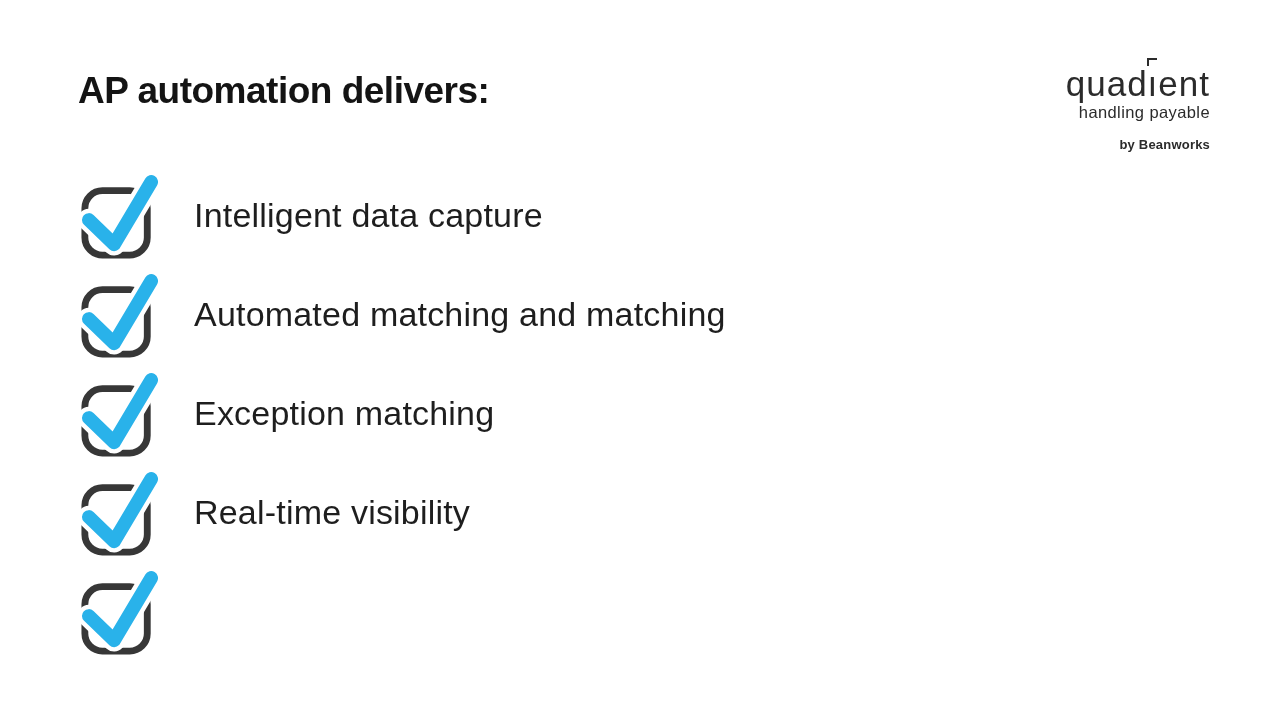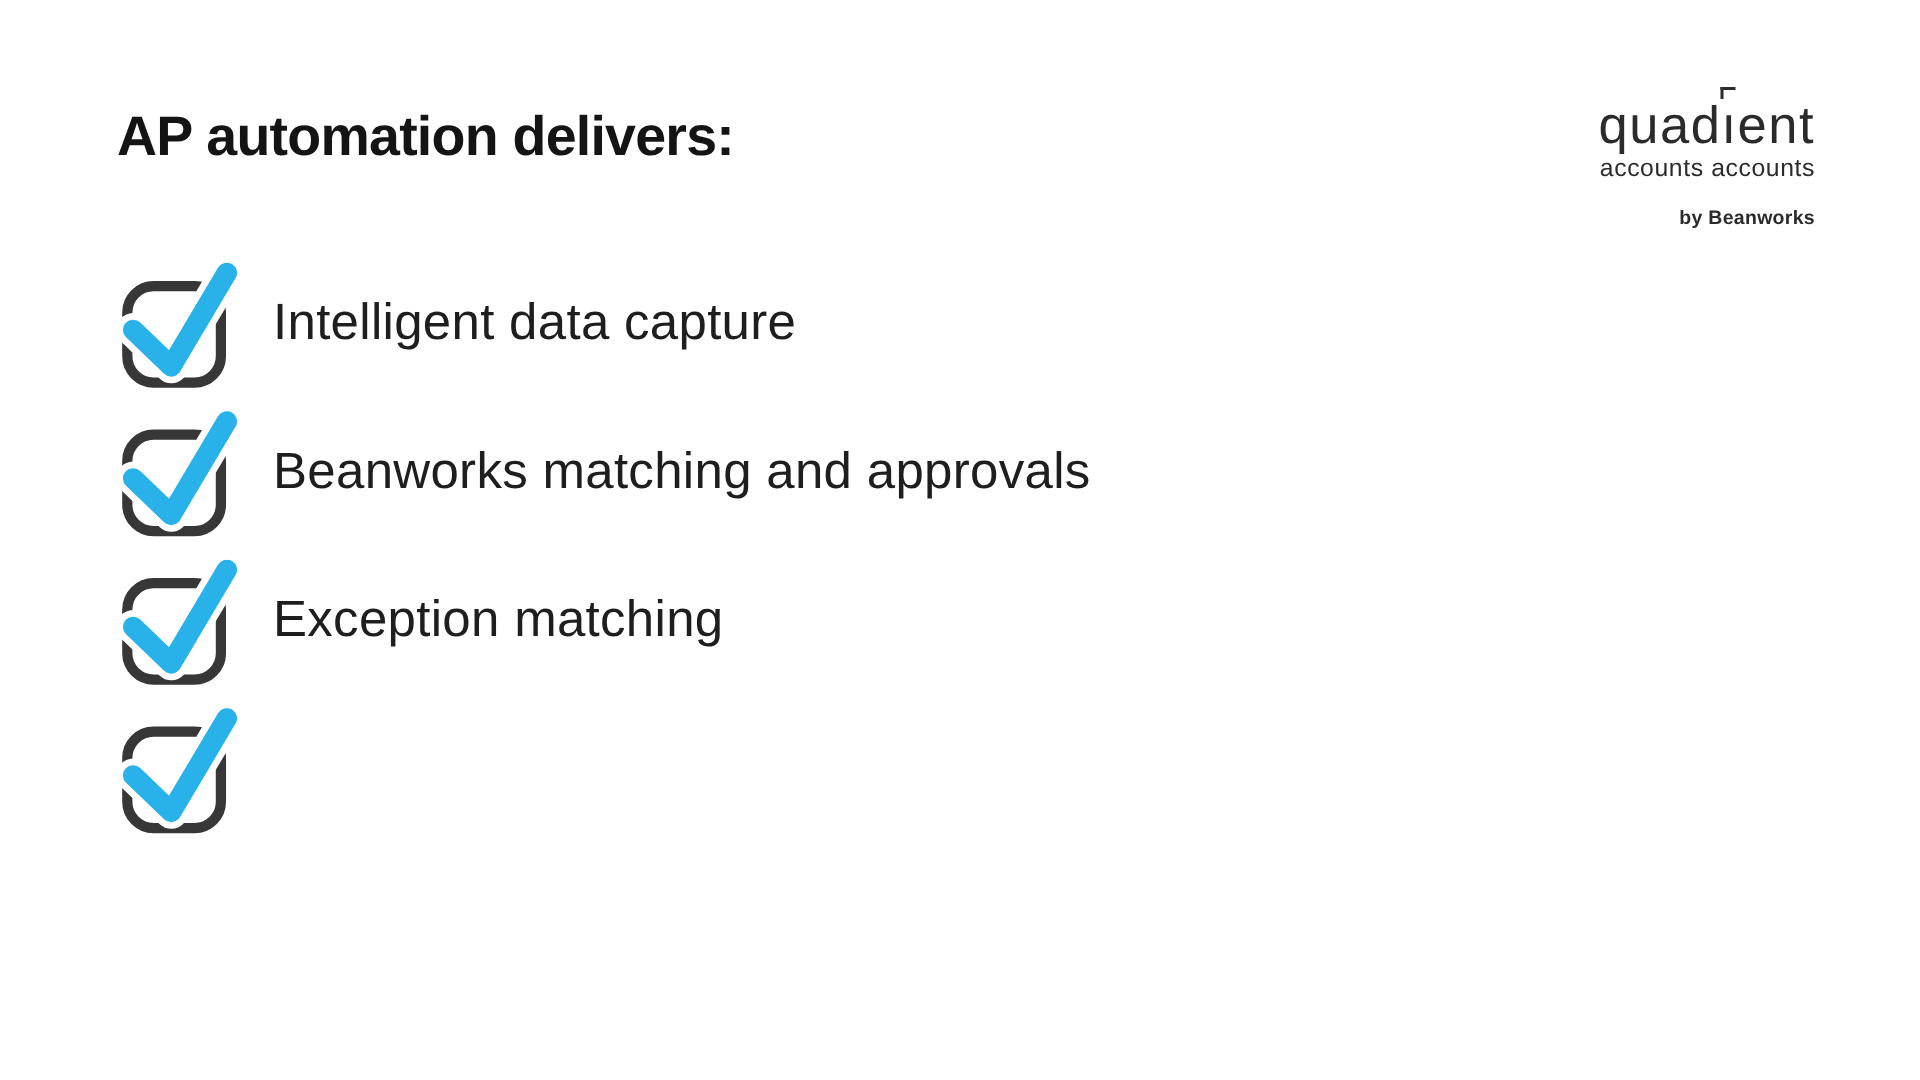--- a/index.html
+++ b/index.html
@@ -76,70 +76,78 @@
     display:flex;
     align-items:center;
   }
   .check-icon{
     width:78px;
     height:86px;
     flex:0 0 auto;
     margin-top:4px;
   }
   .check-label{
-    margin-left:24px;
+    margin-left:36px;
     font-size:34px;
     font-weight:400;
     letter-spacing:0.2px;
     color:var(--text);
     white-space:nowrap;
   }
 </style>
 </head>
 <body>
 
 <div class="slide">
 
   <h1 class="page-title">AP automation delivers:</h1>
 
   <div class="logo">
     <div class="logo-brand"><span>quad</span><span class="logo-i"><span class="logo-i-mark"></span><span>ı</span></span><span>ent</span></div>
-    <div class="logo-sub">accounts accounts</div>
+    <div class="logo-sub">handling payable</div>
     <div class="logo-byline">by Beanworks</div>
   </div>
 
   <ul class="checklist">
 
     <li class="check-item">
       <svg class="check-icon" viewBox="0 0 80 88" xmlns="http://www.w3.org/2000/svg">
         <rect x="5" y="16" width="64" height="66" rx="18" fill="none" stroke="#373737" stroke-width="7"></rect>
         <path d="M9 46 L35 71 L73 7" fill="none" stroke="#ffffff" stroke-width="23" stroke-linecap="round" stroke-linejoin="round"></path>
         <path d="M9 46 L35 71 L73 7" fill="none" stroke="#29B2EA" stroke-width="14" stroke-linecap="round" stroke-linejoin="round"></path>
       </svg>
       <span class="check-label">Intelligent data capture</span>
     </li>
 
     <li class="check-item">
       <svg class="check-icon" viewBox="0 0 80 88" xmlns="http://www.w3.org/2000/svg">
         <rect x="5" y="16" width="64" height="66" rx="18" fill="none" stroke="#373737" stroke-width="7"></rect>
         <path d="M9 46 L35 71 L73 7" fill="none" stroke="#ffffff" stroke-width="23" stroke-linecap="round" stroke-linejoin="round"></path>
         <path d="M9 46 L35 71 L73 7" fill="none" stroke="#29B2EA" stroke-width="14" stroke-linecap="round" stroke-linejoin="round"></path>
       </svg>
-      <span class="check-label">Beanworks matching and approvals</span>
+      <span class="check-label">Automated matching and matching</span>
     </li>
 
     <li class="check-item">
       <svg class="check-icon" viewBox="0 0 80 88" xmlns="http://www.w3.org/2000/svg">
         <rect x="5" y="16" width="64" height="66" rx="18" fill="none" stroke="#373737" stroke-width="7"></rect>
         <path d="M9 46 L35 71 L73 7" fill="none" stroke="#ffffff" stroke-width="23" stroke-linecap="round" stroke-linejoin="round"></path>
         <path d="M9 46 L35 71 L73 7" fill="none" stroke="#29B2EA" stroke-width="14" stroke-linecap="round" stroke-linejoin="round"></path>
       </svg>
       <span class="check-label">Exception matching</span>
     </li>
 
+    <li class="check-item">
+      <svg class="check-icon" viewBox="0 0 80 88" xmlns="http://www.w3.org/2000/svg">
+        <rect x="5" y="16" width="64" height="66" rx="18" fill="none" stroke="#373737" stroke-width="7"></rect>
+        <path d="M9 46 L35 71 L73 7" fill="none" stroke="#ffffff" stroke-width="23" stroke-linecap="round" stroke-linejoin="round"></path>
+        <path d="M9 46 L35 71 L73 7" fill="none" stroke="#29B2EA" stroke-width="14" stroke-linecap="round" stroke-linejoin="round"></path>
+      </svg>
+      <span class="check-label">Real-time visibility</span>
+    </li>
 
     <li class="check-item">
       <svg class="check-icon" viewBox="0 0 80 88" xmlns="http://www.w3.org/2000/svg">
         <rect x="5" y="16" width="64" height="66" rx="18" fill="none" stroke="#373737" stroke-width="7"></rect>
         <path d="M9 46 L35 71 L73 7" fill="none" stroke="#ffffff" stroke-width="23" stroke-linecap="round" stroke-linejoin="round"></path>
         <path d="M9 46 L35 71 L73 7" fill="none" stroke="#29B2EA" stroke-width="14" stroke-linecap="round" stroke-linejoin="round"></path>
       </svg>
     </li>
 
   </ul>

